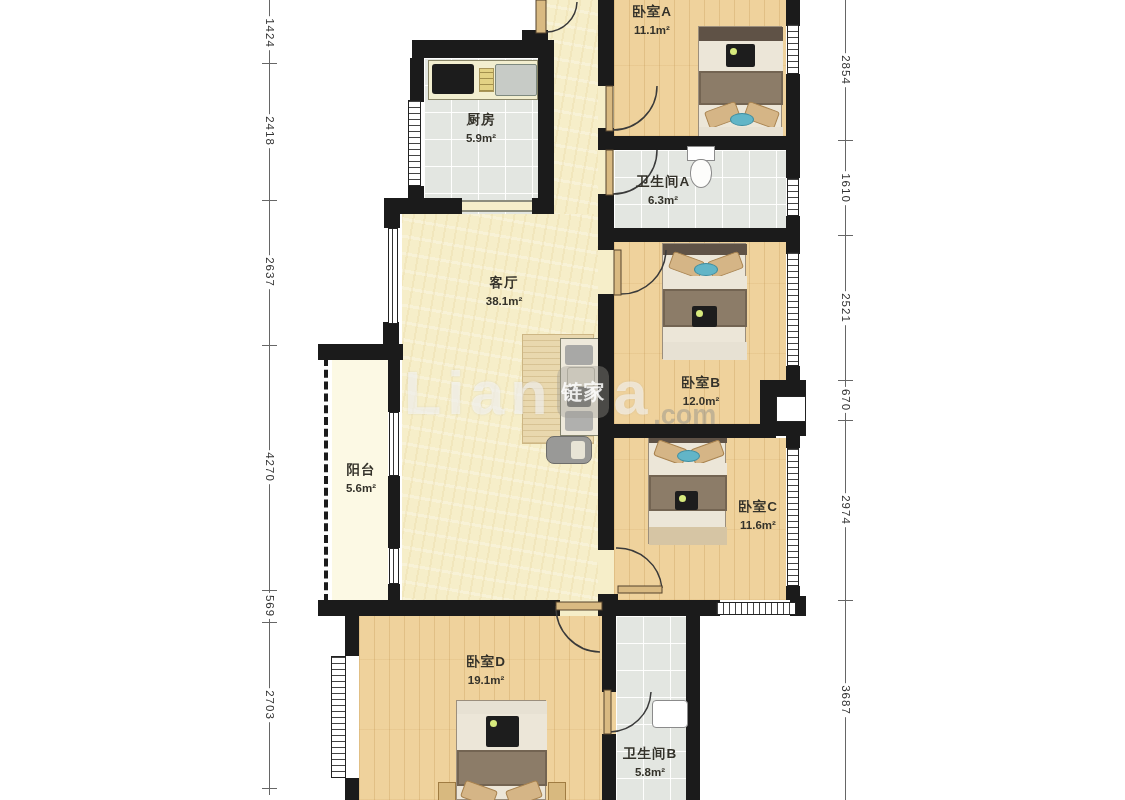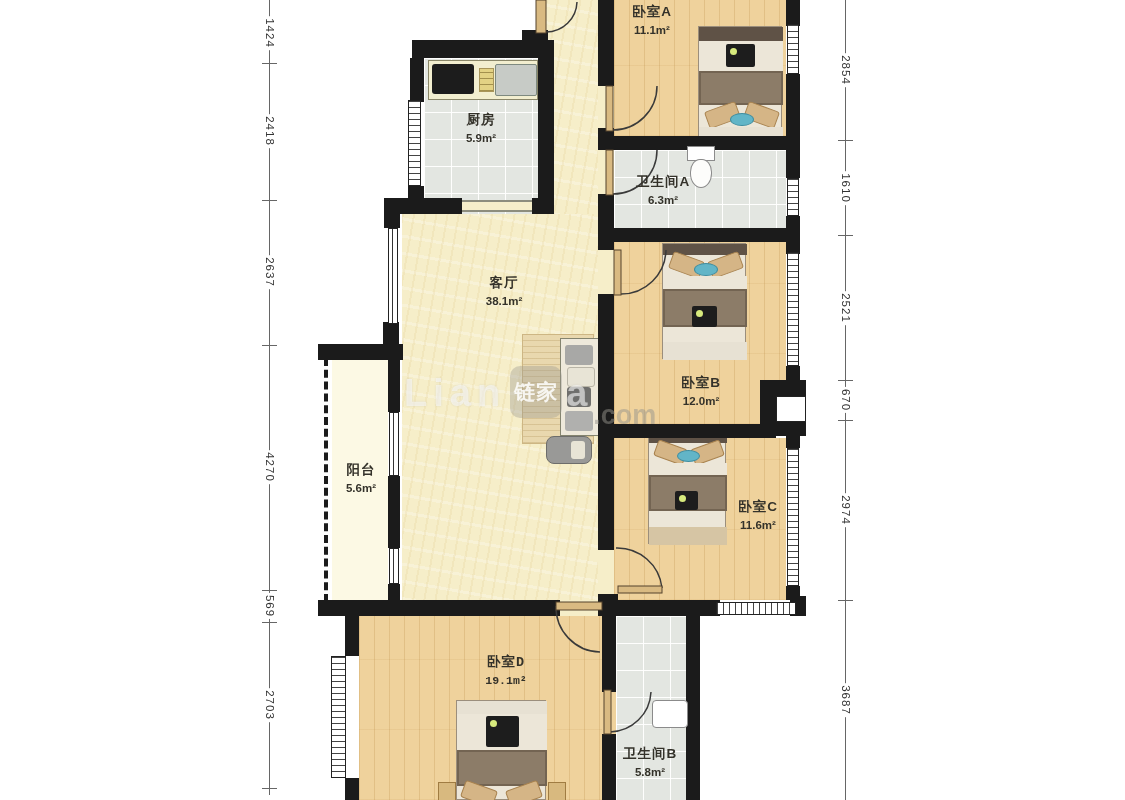--- a/index.html
+++ b/index.html
@@ -44,21 +44,21 @@
   .rlabel .nm{font-size:13.5px;font-weight:700;letter-spacing:1px;}
   .rlabel .ar{font-size:11.5px;font-weight:600;margin-top:3px;}
   
   .dimline{position:absolute;width:1px;background:#666;z-index:8;}
   .tick{position:absolute;height:1px;background:#666;z-index:8;}
   .dimlabel{position:absolute;z-index:9;font-size:11.5px;color:#333;background:#fff;padding:1px 2px;
             transform:translate(-50%,-50%) rotate(90deg);white-space:nowrap;letter-spacing:1px;}
   
   #watermark{position:absolute;left:404px;top:348px;z-index:7;display:flex;align-items:flex-start;
              pointer-events:none;}
-  #watermark .wm-big{font-size:38px;font-weight:700;color:rgba(255,255,255,.55);
+  #watermark .wm-big{font-size:61px;font-weight:700;color:rgba(255,255,255,.55);
                      text-shadow:0 0 2px rgba(150,150,150,.25);letter-spacing:6px;line-height:90px;}
   #watermark .wm-logo{width:52px;height:52px;margin:18px 4px 0 4px;border-radius:10px;
                       background:rgba(156,153,144,.38);color:rgba(255,255,255,.85);
                       display:flex;align-items:center;justify-content:center;
                       font-size:21px;font-weight:700;letter-spacing:1px;}
   #watermark .wm-dom{font-size:27px;font-weight:700;color:rgba(150,148,140,.5);margin-top:52px;}
   
   #doors{position:absolute;left:0;top:0;z-index:5;}
   
   .toilet-tank{position:absolute;background:#fff;border:1px solid #8b8b8b;z-index:4;}
@@ -272,21 +272,21 @@
     <div class="ar">12.0m²</div>
   </div>
   <div class="rlabel" style="left:361px;top:461px;">
     <div class="nm">阳台</div>
     <div class="ar">5.6m²</div>
   </div>
   <div class="rlabel" style="left:758px;top:498px;">
     <div class="nm">卧室C</div>
     <div class="ar">11.6m²</div>
   </div>
-  <div class="rlabel" style="left:506px;top:653px;font-family:Liberation Mono, monospace;">
+  <div class="rlabel" style="left:486px;top:653px;">
     <div class="nm">卧室D</div>
     <div class="ar">19.1m²</div>
   </div>
   <div class="rlabel" style="left:650px;top:745px;">
     <div class="nm">卫生间B</div>
     <div class="ar">5.8m²</div>
   </div>
 
   <div id="watermark">
     <span class="wm-big">Lian</span>

